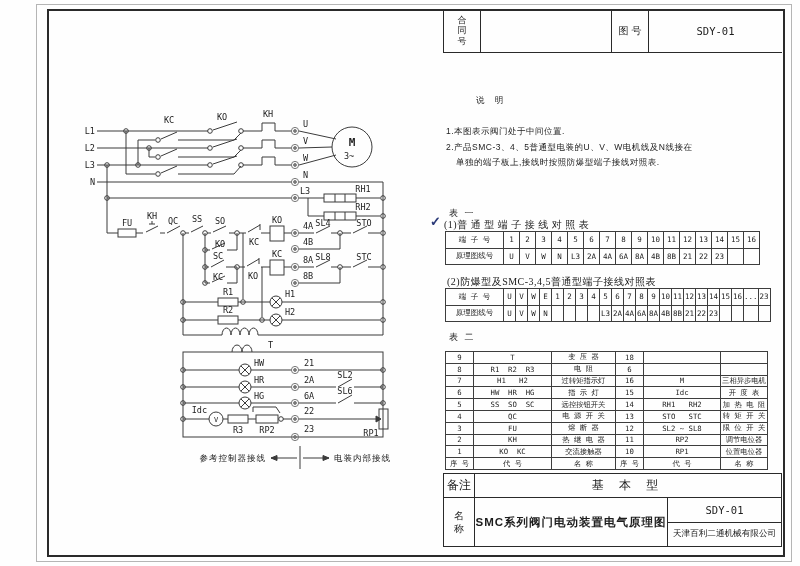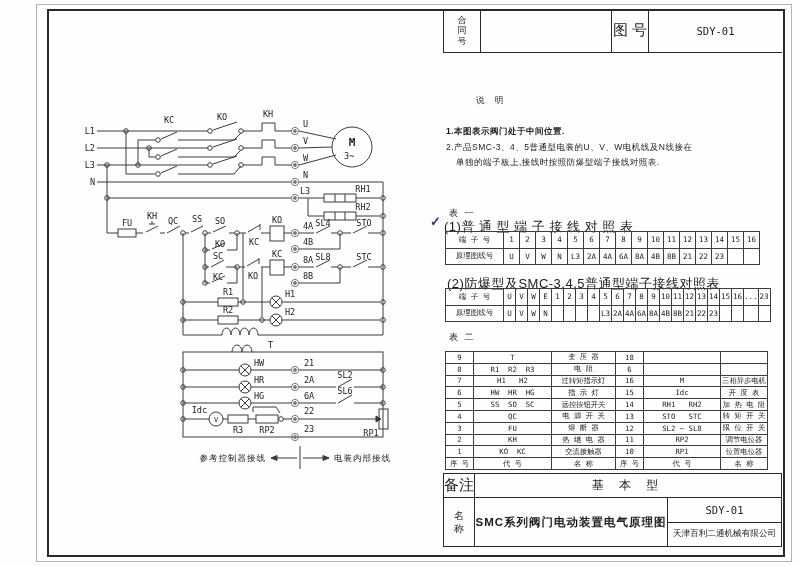--- a/index.html
+++ b/index.html
@@ -13,21 +13,21 @@
   #hdr .cell{border-right:1.5px solid #2a2a2a;display:flex;align-items:center;justify-content:center;box-sizing:border-box;}
   #hdr .vtext{width:11px;line-height:10.5px;font-size:9px;word-break:break-all;text-align:center;}
   
   table{border-collapse:collapse;table-layout:fixed;padding-left:16px;}
   td{border:1px solid #3d3d3d;text-align:center;vertical-align:middle;padding:0;
      font-family:"DejaVu Sans Mono","Liberation Sans",sans-serif;font-size:7.5px;white-space:pre;overflow:hidden;}
   #table1a td,#table1b td{height:15.5px;}
   #table2 td{height:10.8px;font-size:7.3px;}
   .note{font-size:8.5px;letter-spacing:0.5px;}
   .tbl-title{font-size:9px;letter-spacing:2px;}
-  .sub-title{font-size:13px;letter-spacing:0.5px;}
+  .sub-title{font-size:10px;letter-spacing:0.5px;font-family:Liberation Serif, serif;}
   
   #tblock{left:443px;top:473px;width:339px;height:74px;box-sizing:border-box;border:1.5px solid #2a2a2a;display:flex;flex-direction:column;}
   #tblock .r1{height:24px;display:flex;border-bottom:1.5px solid #2a2a2a;box-sizing:border-box;}
   #tblock .r2{flex:1;display:flex;}
   #tblock .lblcell{width:31px;border-right:1.5px solid #2a2a2a;display:flex;align-items:center;justify-content:center;box-sizing:border-box;}
   #remark-val{flex:1;display:flex;align-items:center;justify-content:center;font-size:12px;letter-spacing:6px;}
   #name-vert{width:14px;line-height:13px;font-size:10px;word-break:break-all;text-align:center;}
   #main-title{width:193px;border-right:1.5px solid #2a2a2a;display:flex;align-items:center;justify-content:center;
               font-size:11.5px;font-weight:bold;letter-spacing:1px;box-sizing:border-box;}
   #tb-right{flex:1;display:flex;flex-direction:column;}
@@ -44,30 +44,30 @@
   <div class="outer-frame"></div>
   <div class="inner-frame"></div>
 
   <div id="hdr" class="abs">
     <div class="cell" style="width:37px">
       <span class="vtext">合同号</span>
     </div>
     <div class="cell" style="width:131px">
       <span></span>
     </div>
-    <div class="cell" style="width:37px;font-size:15px;justify-content:center;">
+    <div class="cell" style="width:37px;font-size:10px;justify-content:center;">
       <span>图 号</span>
     </div>
     <div class="cell" style="flex:1;border-right:none;font-family:'DejaVu Sans Mono',monospace;font-size:10.5px;">
       <span>SDY-01</span>
     </div>
   </div>
 
   <div class="abs note" style="left:476px;top:95px;letter-spacing:4px;">说 明</div>
-  <div class="abs note" style="left:446px;top:126px;font-weight:bold;">1.本图表示阀门处于中间位置.</div>
+  <div class="abs note" style="left:446px;top:126px;">1.本图表示阀门处于中间位置.</div>
   <div class="abs note" style="left:446px;top:142px;">2.产品SMC-3、4、5普通型电装的U、V、W电机线及N线接在</div>
   <div class="abs note" style="left:456px;top:157px;">单独的端子板上,接线时按照防爆型端子接线对照表.</div>
 
   <div class="abs tbl-title" style="left:449px;top:201px;margin-top:6px;">表 一</div>
   <span class="abs check" style="left:430px;top:214px;">✓</span>
   <div class="abs sub-title" style="left:444px;top:218px;">(1)普 通 型 端 子 接 线 对 照 表</div>
   <table id="table1a" class="abs" style="left:445px;top:231px;">
     <colgroup>
         <col style="width:58px">
         <col span="16" style="width:16px">
@@ -262,21 +262,21 @@
           <td>名 称</td>
           <td>序 号</td>
           <td>代 号</td>
           <td>名 称</td>
         </tr>
       </tbody>
   </table>
 
   <div id="tblock" class="abs">
     <div class="r1">
-      <div class="lblcell" style="font-size:15px;">备注</div>
+      <div class="lblcell" style="font-size:12px;">备注</div>
       <div id="remark-val">基 本 型</div>
     </div>
     <div class="r2">
       <div class="lblcell">
         <span id="name-vert">名称</span>
       </div>
       <div id="main-title">SMC系列阀门电动装置电气原理图</div>
       <div id="tb-right">
         <div id="tb-dno">SDY-01</div>
         <div id="tb-co">天津百利二通机械有限公司</div>

